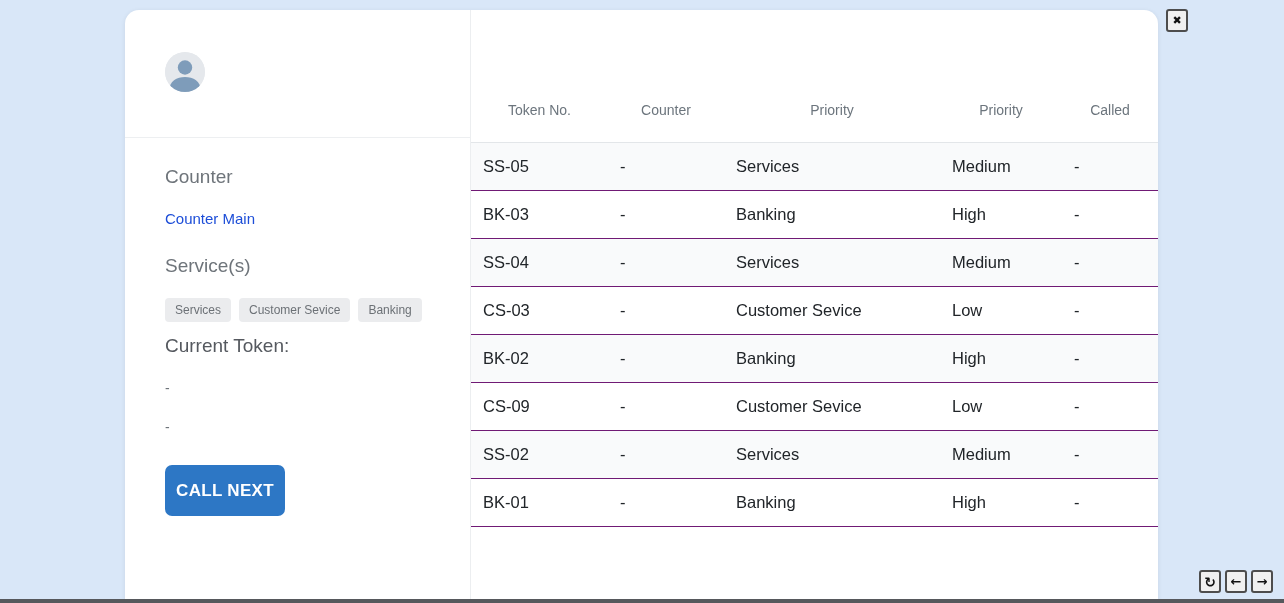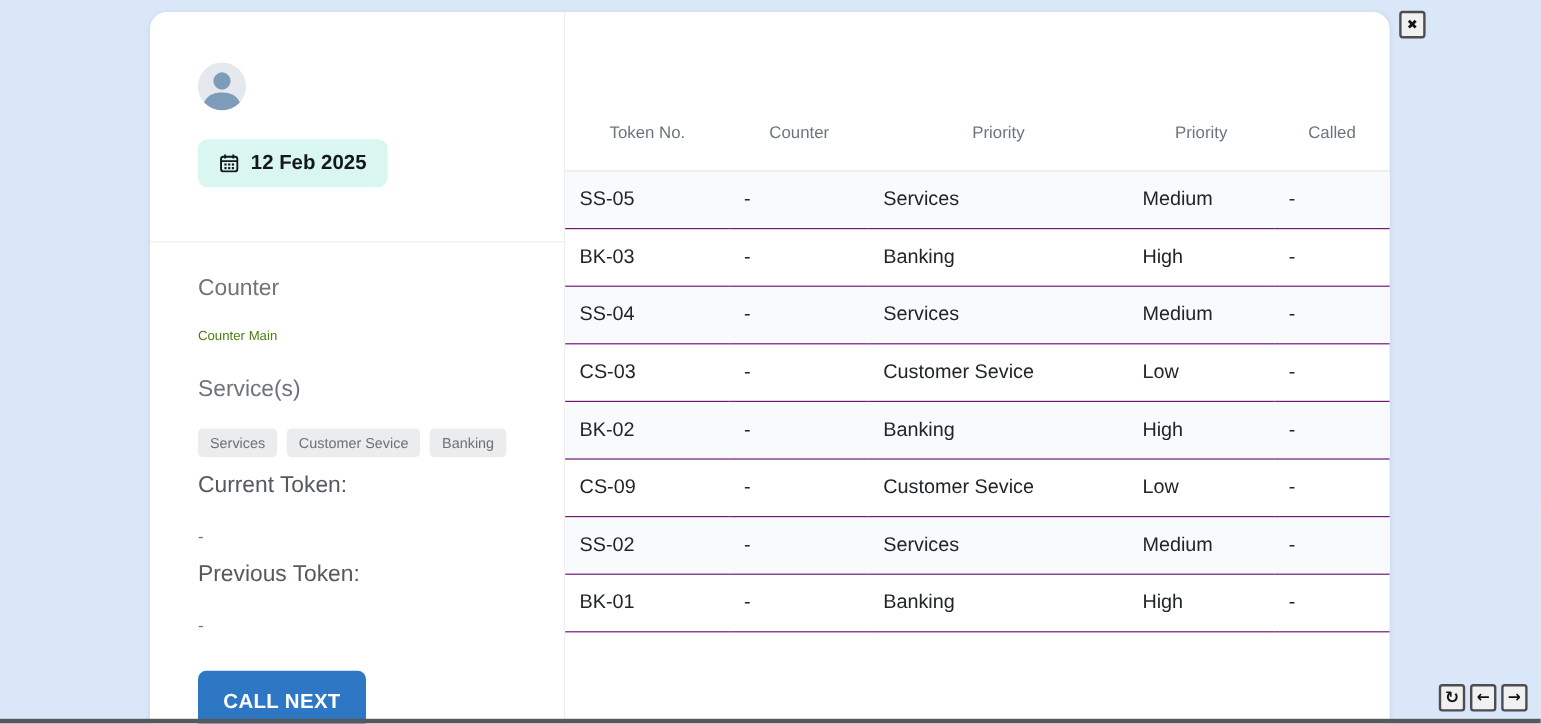--- a/index.html
+++ b/index.html
@@ -44,33 +44,33 @@
     border-radius:8px;
     padding:10px 18px;
     font-size:17px; font-weight:700; color:#14171b;
     cursor:pointer;
   }
   .divider-h {
     height:1px; background:#edeff1;
     margin:45px -30px 0 -40px;
   }
   .section-label { margin-top:28px; font-size:19px; color:#6e747a; }
-  .counter-value { margin-top:22px; font-size:11px; color:#4d7c0f; }
+  .counter-value { margin-top:22px; font-size:15px; color:#1d4ed8; }
   .svc-label { }
   .tags { margin-top:21px; display:flex; gap:8px; }
   .tag {
     background:#ebecee; color:#6c7176;
     font-size:12px; padding:5px 10px; border-radius:4px;
     white-space:nowrap;
   }
   .token-label { margin-top:13px; font-size:19px; color:#55595f; }
   .token-value { margin-top:23px; font-size:14px; color:#6e747a; }
   .call-next-btn {
     margin-top:30px;
-    width:140px; height:51px;
+    width:120px; height:51px;
     background:#2d77c5; border:none; border-radius:7px;
     color:#ffffff; font-family:"Liberation Sans",sans-serif;
     font-size:17px; font-weight:700; letter-spacing:0.3px;
     cursor:pointer;
   }
 
   
   .right-col {
     flex:1;
     border-left:1px solid #eceef0;
@@ -138,54 +138,36 @@
     <div class="profile-row">
       <div class="avatar">
         <svg width="40" height="40" viewBox="0 0 40 40">
           <circle cx="20" cy="20" r="20" fill="#e5e8ec"></circle>
           <circle cx="20" cy="15.5" r="7.2" fill="#7e9cba"></circle>
           <path d="M4 40 C4 28.5 12 25 20 25 C28 25 36 28.5 36 40 Z" fill="#7e9cba"></path>
         </svg>
       </div>
     </div>
 
-    <div class="date-badge">
-      <span style="display:inline-flex;">
-        <svg width="16" height="16" viewBox="0 0 16 16">
-          <rect x="1.2" y="2.6" width="13.6" height="12.2" rx="2" fill="none" stroke="#14171b" stroke-width="1.6"></rect>
-          <line x1="4.6" y1="0.8" x2="4.6" y2="4" stroke="#14171b" stroke-width="1.6"></line>
-          <line x1="11.4" y1="0.8" x2="11.4" y2="4" stroke="#14171b" stroke-width="1.6"></line>
-          <line x1="1.2" y1="6.2" x2="14.8" y2="6.2" stroke="#14171b" stroke-width="1.4"></line>
-          <rect x="4" y="8.2" width="1.8" height="1.8" fill="#14171b"></rect>
-          <rect x="7.1" y="8.2" width="1.8" height="1.8" fill="#14171b"></rect>
-          <rect x="10.2" y="8.2" width="1.8" height="1.8" fill="#14171b"></rect>
-          <rect x="4" y="11.2" width="1.8" height="1.8" fill="#14171b"></rect>
-          <rect x="7.1" y="11.2" width="1.8" height="1.8" fill="#14171b"></rect>
-          <rect x="10.2" y="11.2" width="1.8" height="1.8" fill="#14171b"></rect>
-        </svg>
-      </span>
-      <span>12 Feb 2025</span>
-    </div>
 
     <div class="divider-h"></div>
 
     <div class="section-label">Counter</div>
     <div class="counter-value">Counter Main</div>
 
     <div class="section-label svc-label">Service(s)</div>
     <div class="tags">
       <span class="tag">Services</span>
       <span class="tag">Customer Sevice</span>
       <span class="tag">Banking</span>
     </div>
 
     <div class="token-label">Current Token:</div>
     <div class="token-value">-</div>
 
-    <div class="token-label">Previous Token:</div>
     <div class="token-value">-</div>
 
     <button class="call-next-btn">CALL NEXT</button>
   </div>
 
   <div class="right-col">
 
     <table class="queue">
       <colgroup>
         <col class="c-token">

